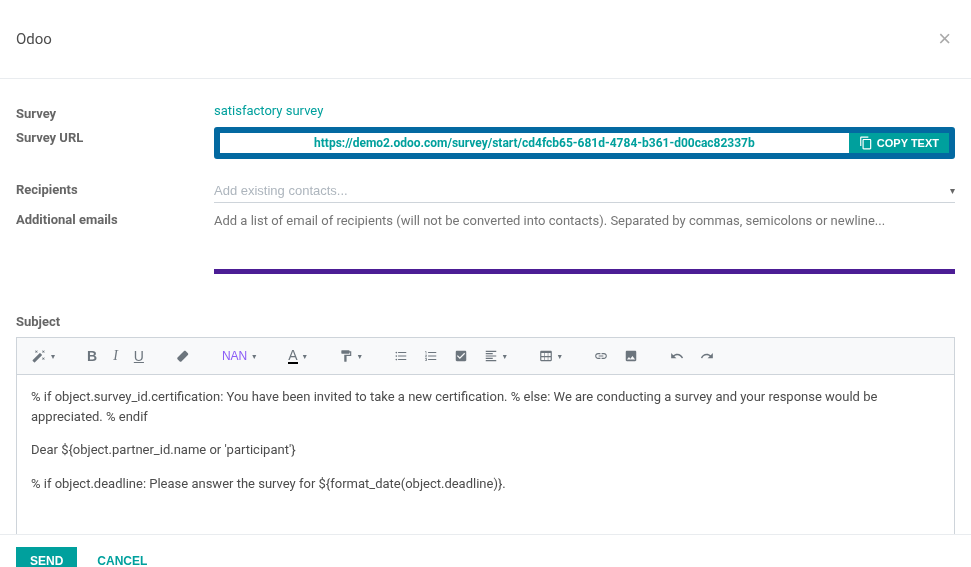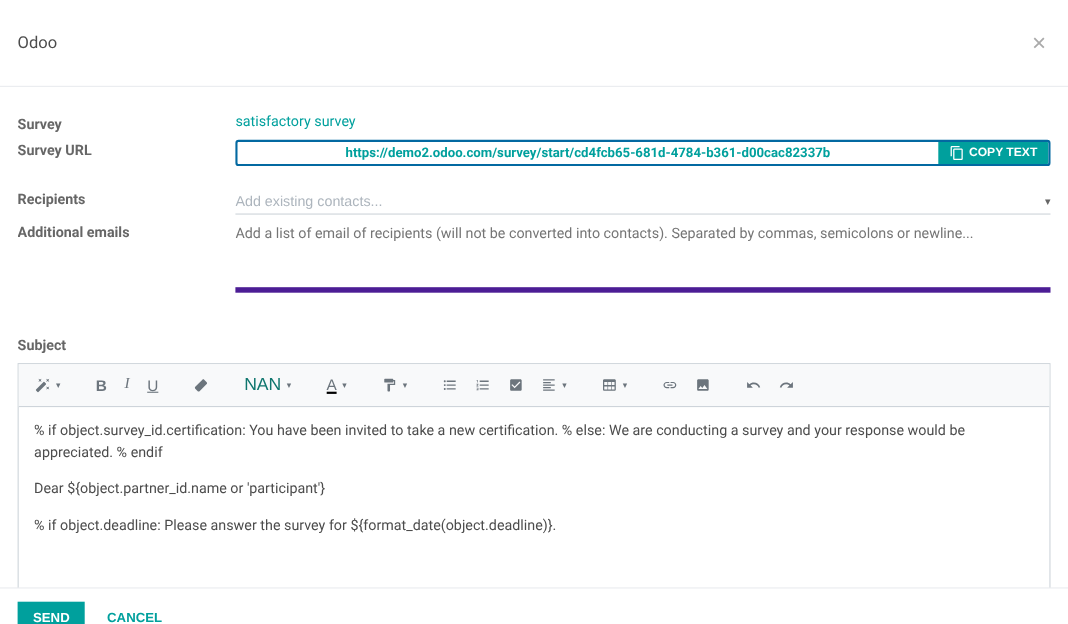--- a/index.html
+++ b/index.html
@@ -59,21 +59,21 @@
   .form-value {
     flex: 1;
   }
   .link-teal {
     color: #00A09D;
     text-decoration: none;
     font-size: 13px;
   }
   .url-row {
     display: flex;
-    border: 2px solid #0369a1;
+    border: 6px solid #0369a1;
     border-radius: 3px;
     overflow: hidden;
   }
   .url-text {
     flex: 1;
     text-align: center;
     padding: 3px 8px;
     color: #00A09D;
     font-weight: 700;
     font-size: 12px;
@@ -155,21 +155,21 @@
     font-size: 14px;
     border-radius: 2px;
     display: inline-flex;
     align-items: center;
     gap: 3px;
   }
   .tb-sep { width: 14px; }
   .tb-btn.bold { font-weight: 700; }
   .tb-btn.italic { font-style: italic; font-family: Georgia, serif; }
   .tb-btn.underline { text-decoration: underline; }
-  .tb-font { font-size: 16px; color:#0f766e; }
+  .tb-font { font-size: 12px; color:#8b5cf6; }
   .tb-caret { font-size: 8px; margin-left: 2px; color: #6c757d; }
   .editor-body {
     padding: 12px 14px;
     font-size: 13px;
     line-height: 1.5;
     color: #4c4c4c;
     height: 188px;
     overflow: hidden;
   }
   .editor-body p { margin: 0 0 14px 0; }

